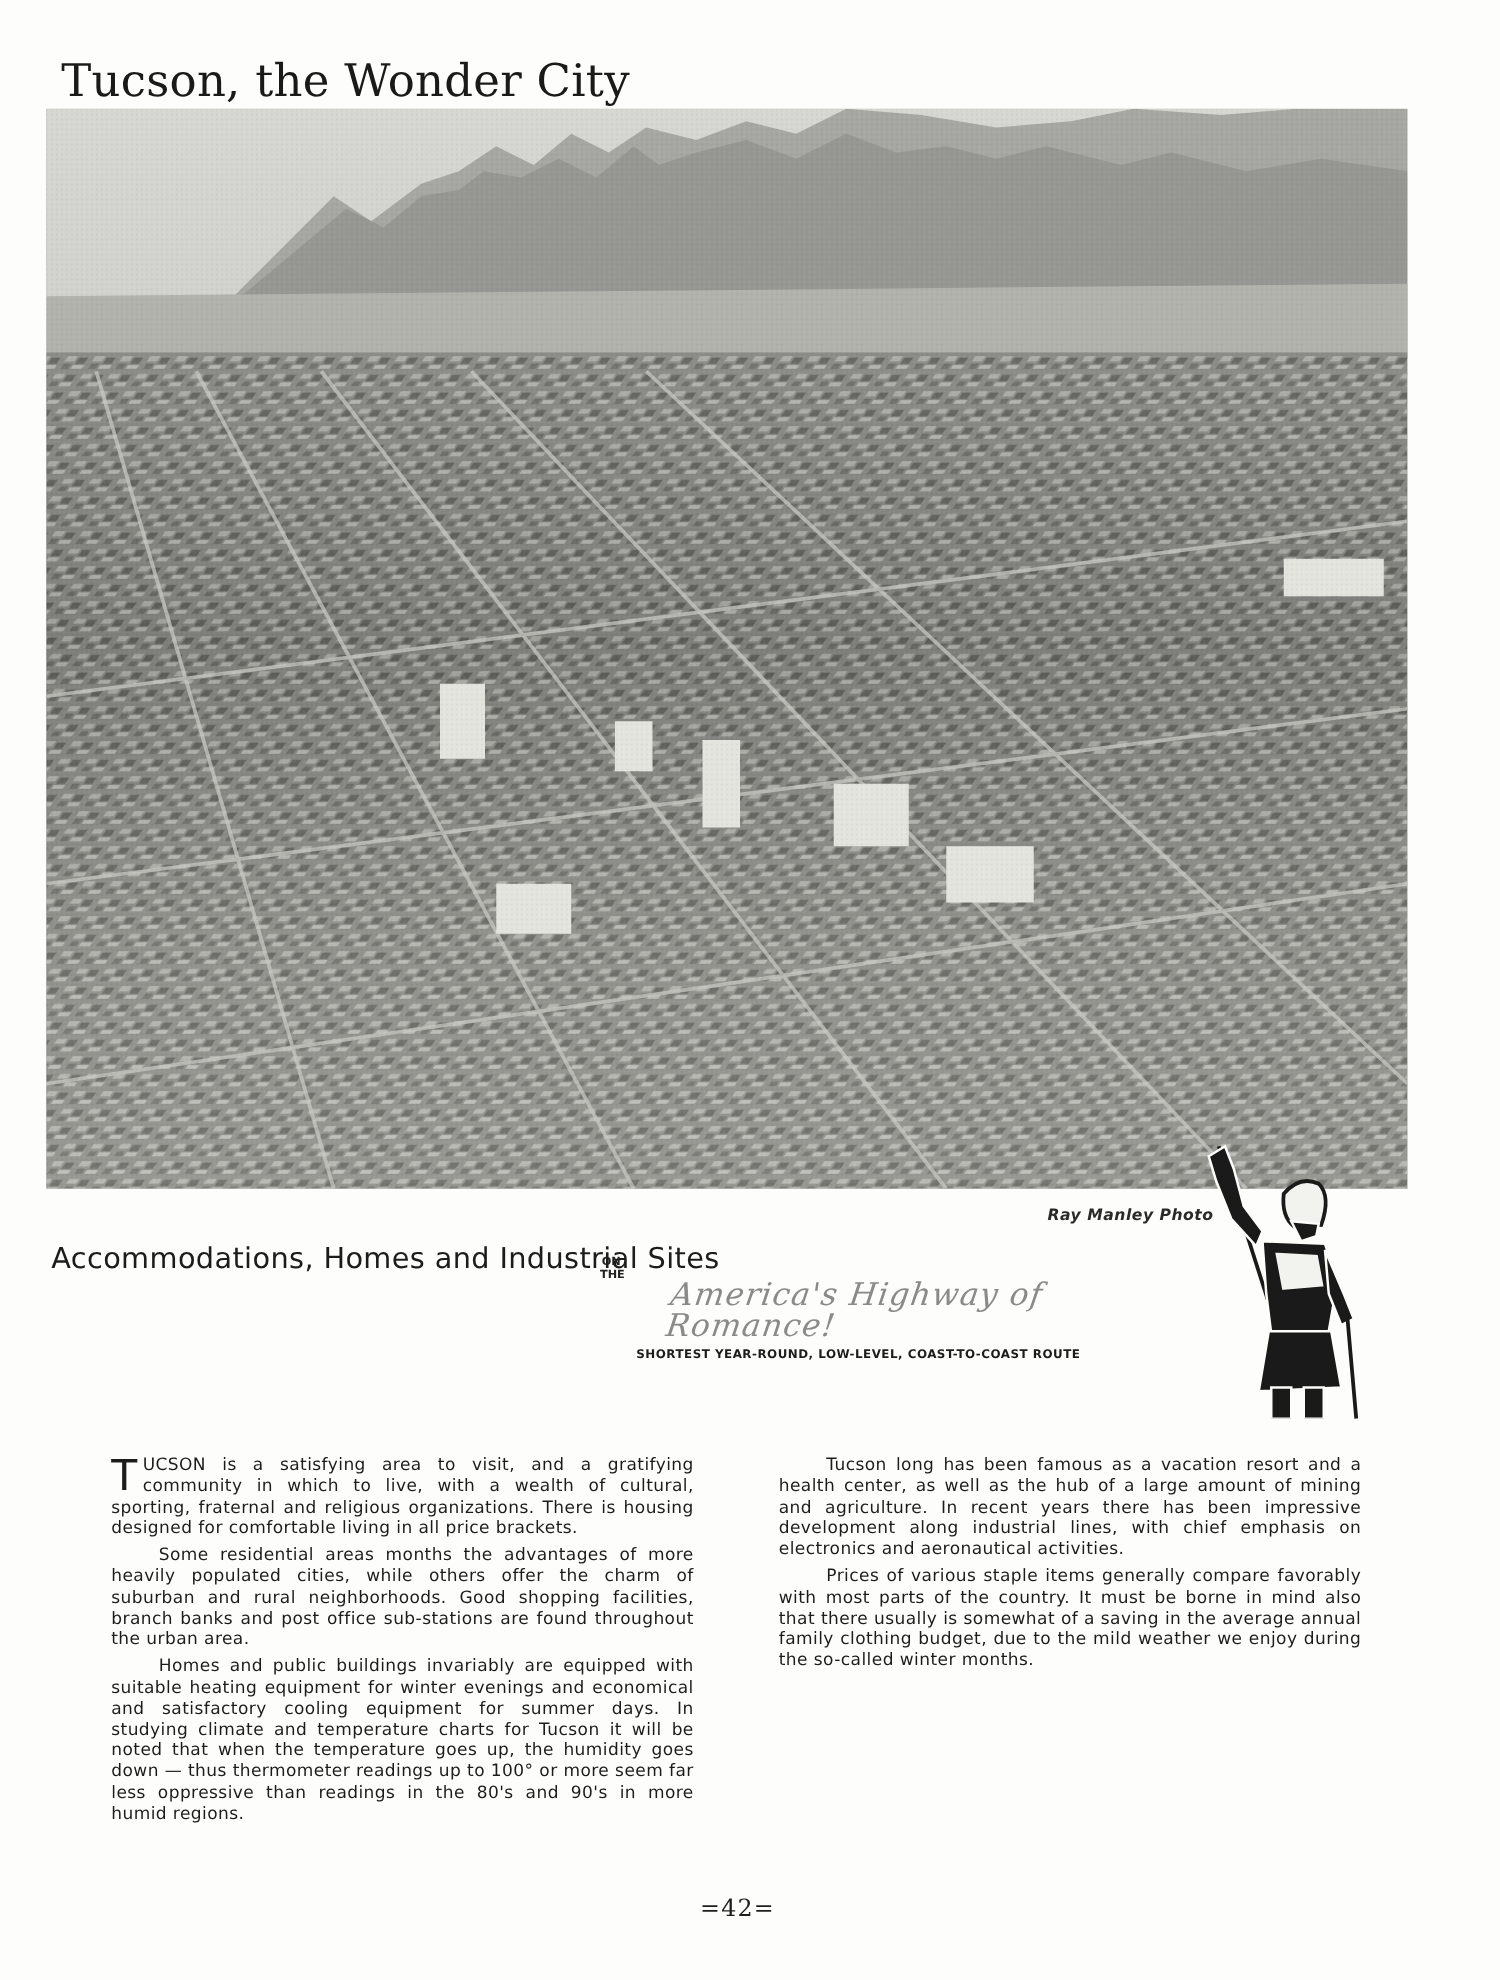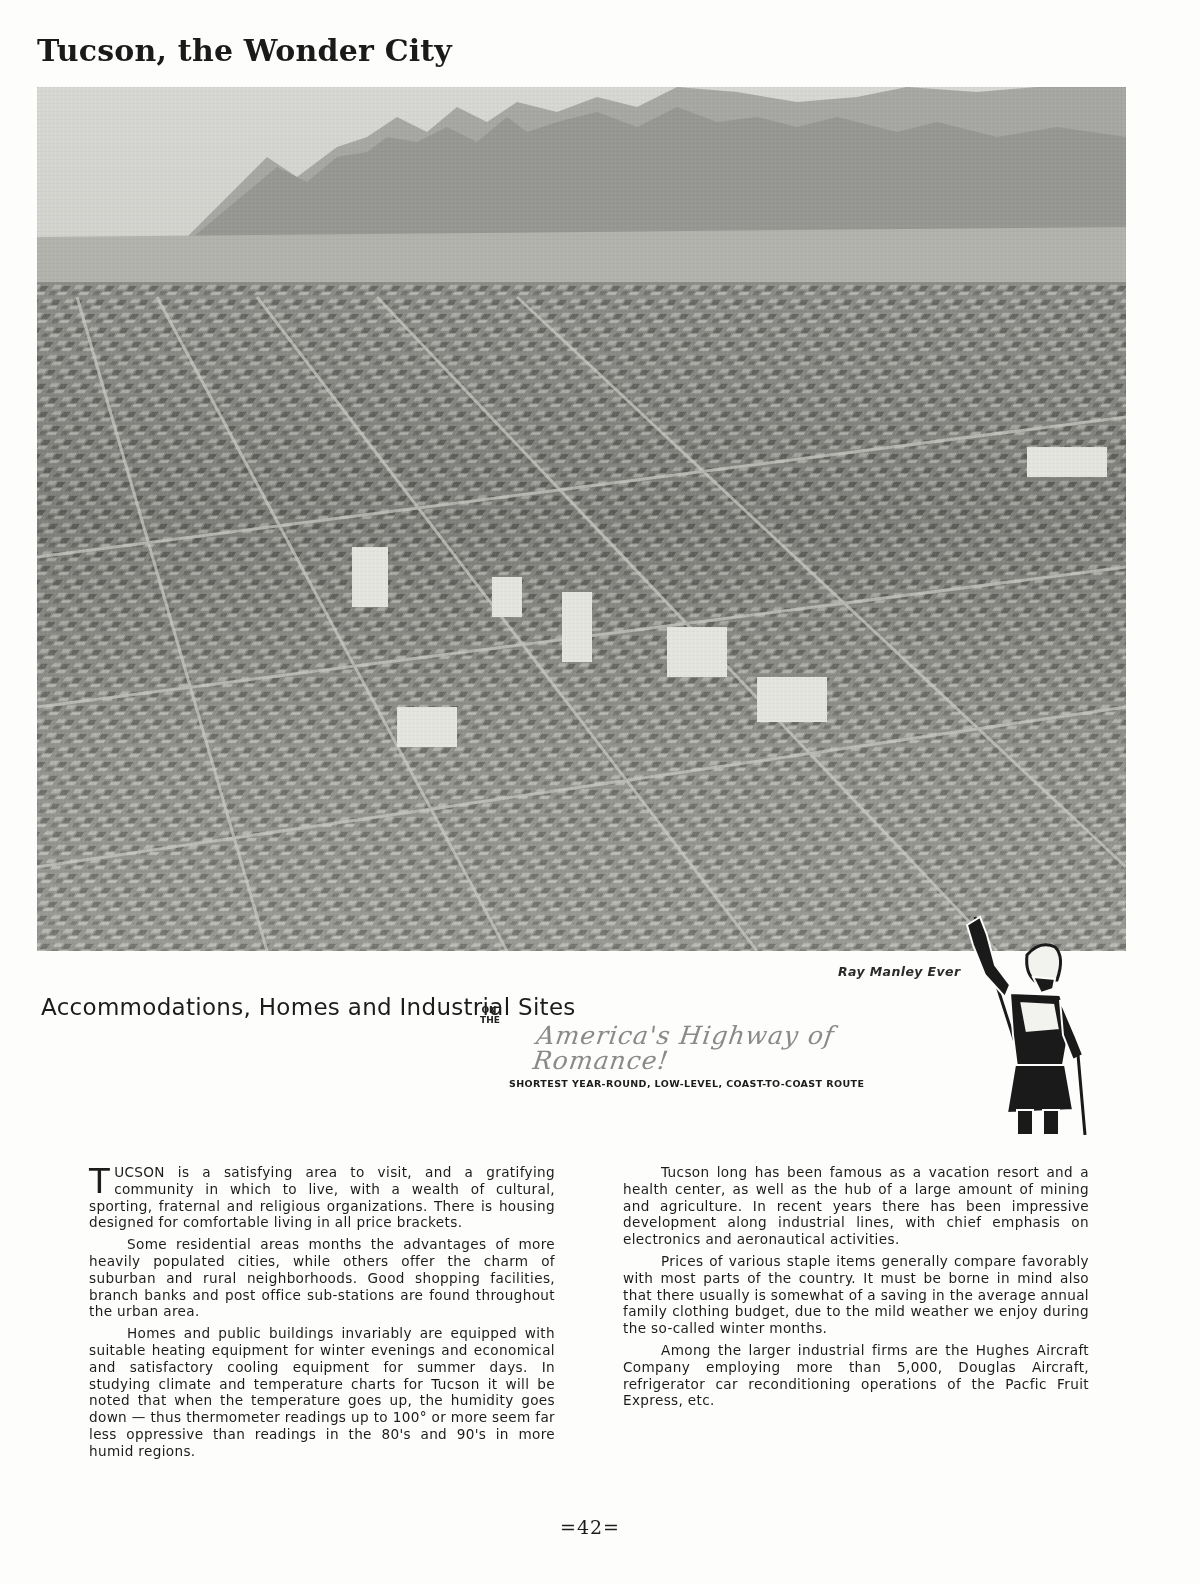--- a/index.html
+++ b/index.html
@@ -3,22 +3,22 @@
 <meta charset="utf-8">
 <style>
   html, body { margin: 0; padding: 0; }
   body {
     width: 1200px; height: 1584px; position: relative; overflow: hidden;
     background: #fdfdfb; color: #1c1c1c;
     font-family: "DejaVu Sans", sans-serif;
   }
   .page-title {
     position: absolute; left: 37px; top: 36px;
-    font-family: "DejaVu Serif", serif; font-size: 30px; font-weight: bold;
-    letter-spacing: 0.2px; color: #1a1a1a; margin: 0; line-height: 1;
+    font-family: "DejaVu Serif", serif; font-size: 36px; font-weight: normal;
+    letter-spacing: 0.2px; color: #1a1a1a; margin: 12px; line-height: 1;
   }
   .photo {
     position: absolute; left: 37px; top: 87px; width: 1089px; height: 864px;
     overflow: hidden; background: #b8b8b4;
   }
   .photo svg { display: block; width: 100%; height: 100%; }
   .subtitle {
     position: absolute; left: 41px; top: 996px;
     font-family: "DejaVu Sans", sans-serif; font-size: 23px; color: #1c1c1c;
     letter-spacing: 0.3px; line-height: 1;
@@ -122,21 +122,21 @@
       <rect x="630" y="540" width="60" height="50"></rect>
       <rect x="720" y="590" width="70" height="45"></rect>
       <rect x="360" y="620" width="60" height="40"></rect>
       <rect x="990" y="360" width="80" height="30"></rect>
     </g>
     <rect width="1089" height="864" fill="url(#grain)"></rect>
   </svg>
 </div>
 
 <div class="subtitle">Accommodations, Homes and Industrial Sites</div>
-<div class="credit">Ray Manley Ever</div>
+<div class="credit">Ray Manley Photo</div>
 
 <div class="trail-logo">
   <div class="on-the">
     <div>ON</div>
     <div>THE</div>
   </div>
   <div class="trail-slogan">America's Highway of Romance!</div>
   <div class="trail-tagline">SHORTEST YEAR-ROUND, LOW-LEVEL, COAST-TO-COAST ROUTE</div>
 </div>
 
@@ -169,16 +169,15 @@
   <p class="first">
     <span class="drop-cap">T</span><span>UCSON is a satisfying area to visit, and a gratifying community in which to live, with a wealth of cultural, sporting, fraternal and religious organizations. There is housing designed for comfortable living in all price brackets.</span>
   </p>
   <p>Some residential areas months the advantages of more heavily populated cities, while others offer the charm of suburban and rural neighborhoods. Good shopping facilities, branch banks and post office sub-stations are found throughout the urban area.</p>
   <p>Homes and public buildings invariably are equipped with suitable heating equipment for winter evenings and economical and satisfactory cooling equipment for summer days. In studying climate and temperature charts for Tucson it will be noted that when the temperature goes up, the humidity goes down — thus thermometer readings up to 100° or more seem far less oppressive than readings in the 80's and 90's in more humid regions.</p>
 </div>
 
 <div class="col col-right">
   <p>Tucson long has been famous as a vacation resort and a health center, as well as the hub of a large amount of mining and agriculture. In recent years there has been impressive development along industrial lines, with chief emphasis on electronics and aeronautical activities.</p>
   <p>Prices of various staple items generally compare favorably with most parts of the country. It must be borne in mind also that there usually is somewhat of a saving in the average annual family clothing budget, due to the mild weather we enjoy during the so-called winter months.</p>
-  <p>Among the larger industrial firms are the Hughes Aircraft Company employing more than 5,000, Douglas Aircraft, refrigerator car reconditioning operations of the Pacfic Fruit Express, etc.</p>
 </div>
 
 <div class="page-number">=42=</div>
 
 </body></html>

